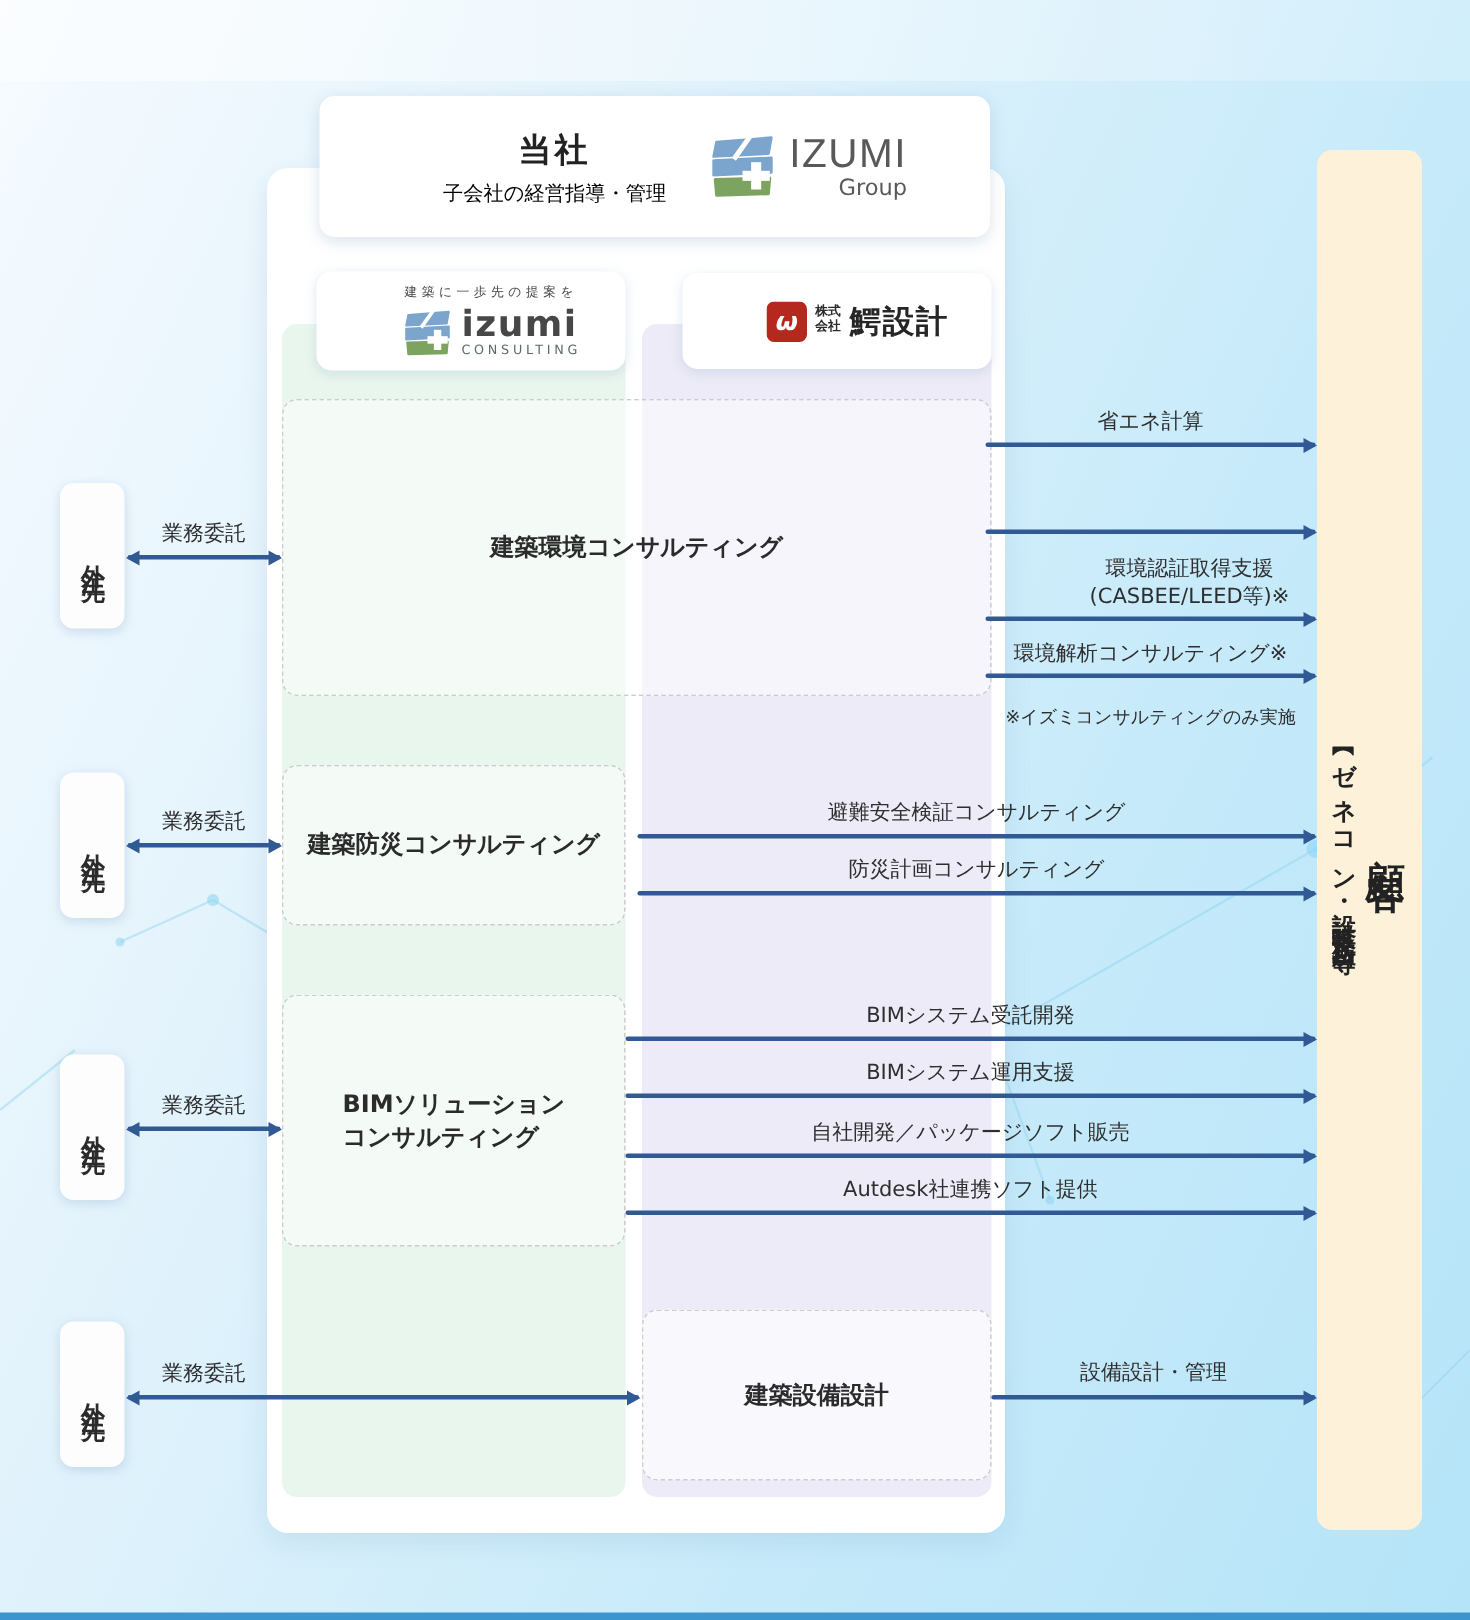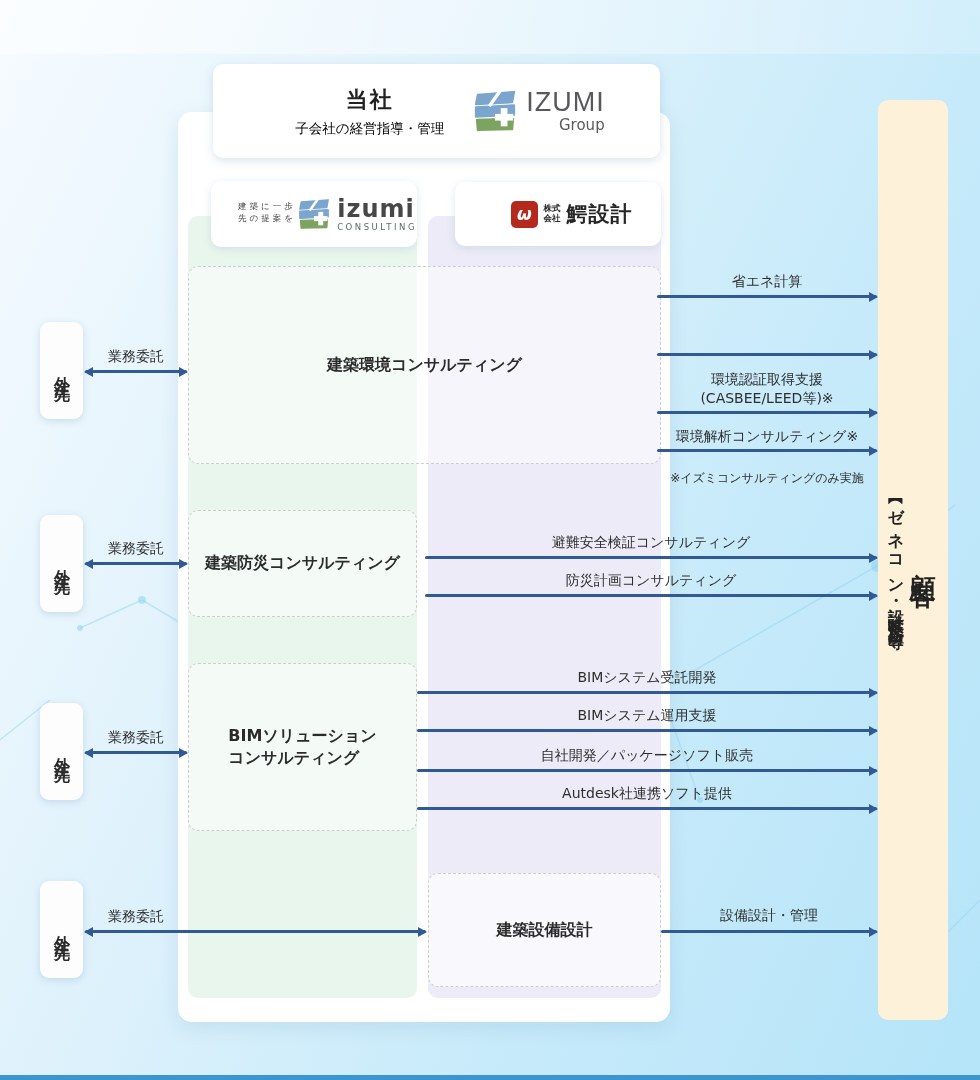--- a/index.html
+++ b/index.html
@@ -39,21 +39,21 @@
   }
   .company-title{font-size:22px;font-weight:700;color:#222;text-align:center;letter-spacing:2px;}
   .company-subtitle{font-size:13.5px;color:#000000;margin-top:5px;text-align:center;}
   .izumi-lockup{display:flex;align-items:center;gap:8px;}
   .izumi-word{line-height:1;color:#58595b;}
   .izumi-word .big{font-size:27px;letter-spacing:1px;font-family:"Liberation Sans",sans-serif;}
   .izumi-word .grp{display:block;text-align:right;font-size:15px;margin-top:2px;color:#58595b;}
 
   .logo-card{box-shadow:0 2px 8px rgba(110,150,185,.22);}
   .logo-card.left{left:211px;top:181px;width:179px;height:66px;
-    display:flex;flex-direction:row;align-items:center;justify-content:center;}
+    display:flex;flex-direction:column;align-items:center;justify-content:center;}
   .tagline{font-size:8.5px;letter-spacing:3px;color:#444;margin-bottom:3px;}
   .consult-lockup{display:flex;align-items:center;gap:6px;}
   .consult-word{line-height:1;}
   .consult-word .big{font-size:24px;font-weight:700;color:#474747;letter-spacing:1px;}
   .consult-word .sub{display:block;font-size:8.5px;letter-spacing:2.5px;color:#5c6b6b;margin-top:2px;}
 
   .logo-card.right{left:455px;top:182px;width:179px;height:64px;
     display:flex;align-items:center;justify-content:center;gap:6px;}
   .kabu{font-size:8.5px;line-height:1.15;font-weight:700;color:#2c2c2c;}
   .wani-name{font-size:21px;font-weight:900;color:#262626;letter-spacing:1px;}
@@ -233,21 +233,21 @@
   <div class="flow-label" style="left:85px;top:907px;width:102px;">業務委託</div>
   <div class="h-arrow double" style="left:85px;top:930px;width:341px;"></div>
 
   <div class="flow-label" style="left:657px;top:272px;width:220px;">
     <span>省エネ計算</span>
   </div>
   <div class="h-arrow" style="left:657px;top:295px;width:220px;"></div>
 
   <div class="h-arrow" style="left:657px;top:353px;width:220px;"></div>
 
-  <div class="flow-label" style="left:657px;top:370px;width:220px;">
+  <div class="flow-label" style="left:683px;top:370px;width:220px;">
     <span>環境認証取得支援</span><br>
     <span>(CASBEE/LEED等)※</span>
   </div>
   <div class="h-arrow" style="left:657px;top:411px;width:220px;"></div>
 
   <div class="flow-label" style="left:657px;top:427px;width:220px;">
     <span>環境解析コンサルティング※</span>
   </div>
   <div class="h-arrow" style="left:657px;top:449px;width:220px;"></div>
 

